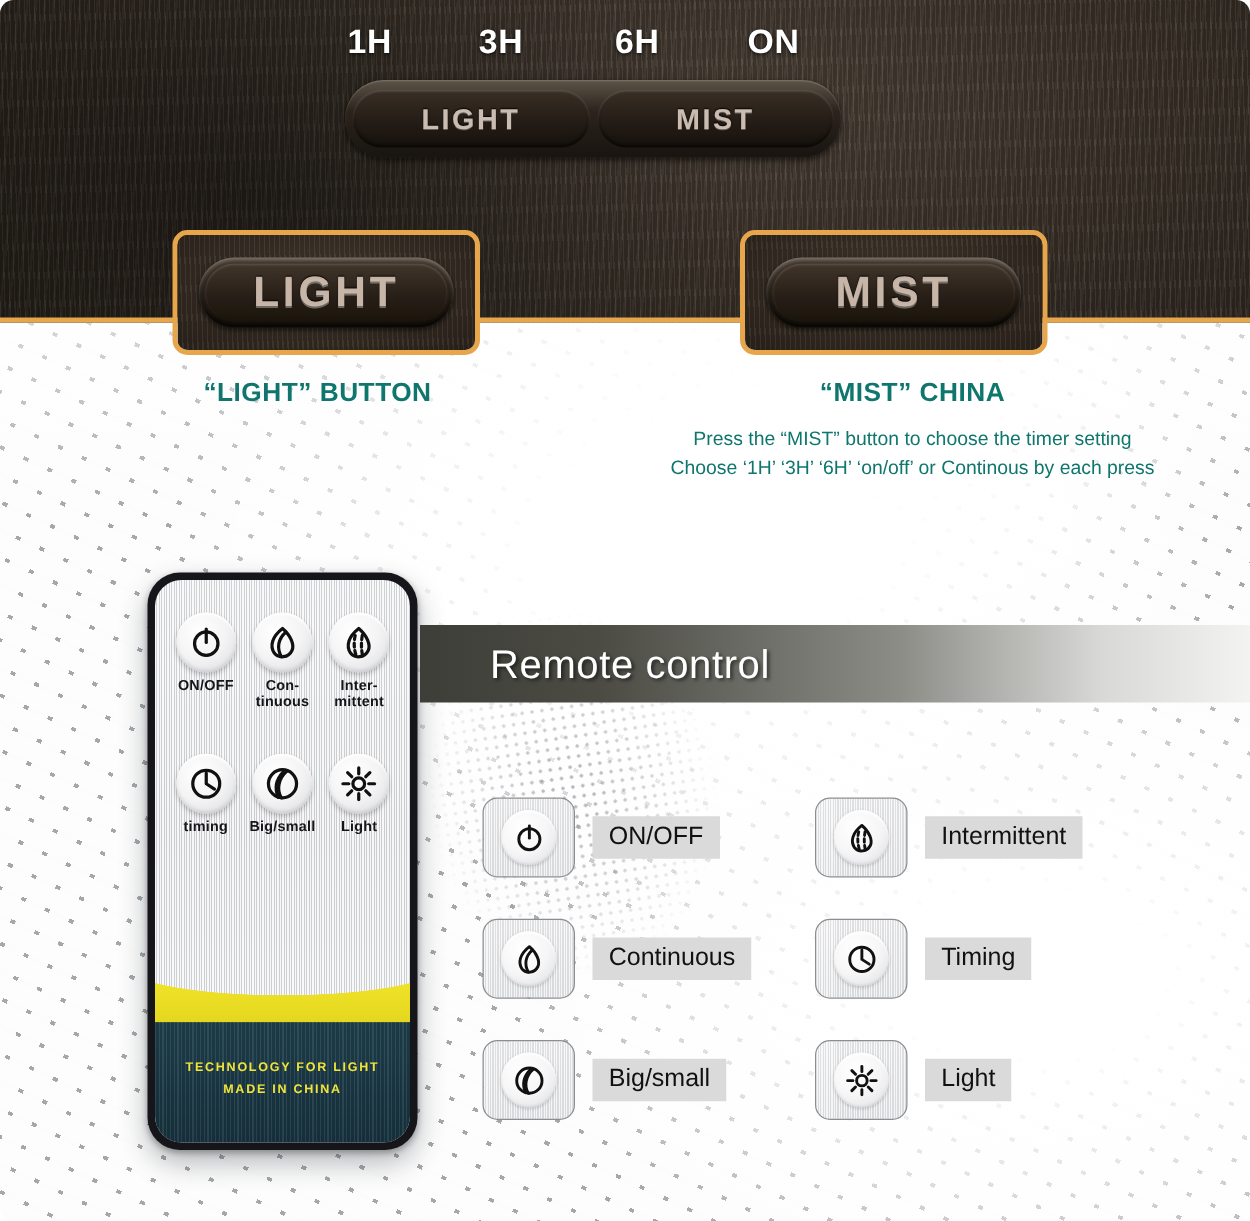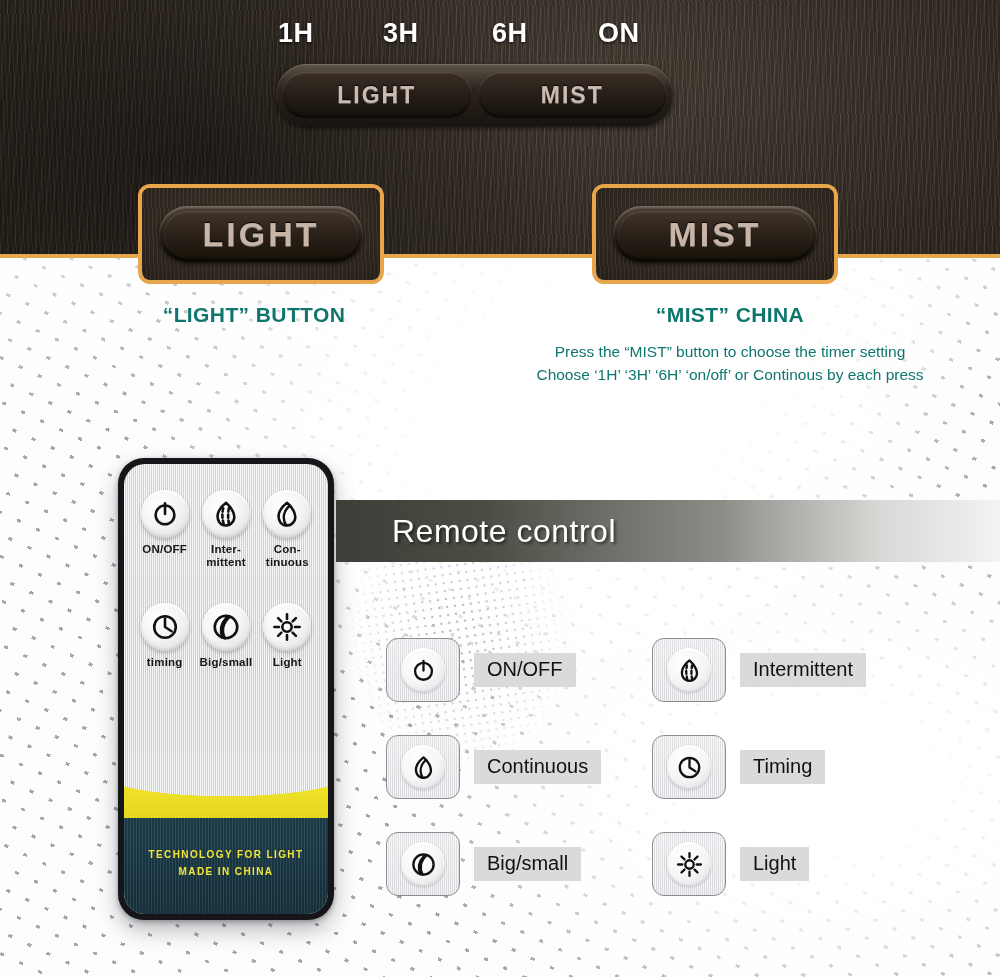--- a/index.html
+++ b/index.html
@@ -1,18 +1,18 @@
 <!DOCTYPE html>
 <html><head>
 <meta charset="utf-8">
 <style>
   html,body{margin:0;padding:0;background:#fff;}
   body{width:1000px;height:977px;font-family:"Liberation Sans",sans-serif;
        -webkit-font-smoothing:antialiased;}
-  .page{position:relative;width:1000px;height:977px;overflow:hidden;background:#fdfdfd;}
+  .page{position:relative;width:1000px;height:977px;overflow:hidden;background:#fdfdfd;border-radius:11px;}
 
   
   .dots{
     position:absolute;left:0;top:258px;width:1000px;height:719px;
     background-color:#fcfcfc;
     background-image:
       repeating-linear-gradient(115deg,
         rgba(150,152,155,.85) 0px, rgba(150,152,155,.85) 4px,
         rgba(0,0,0,0) 4px, rgba(0,0,0,0) 21px);
     -webkit-mask-image:repeating-linear-gradient(25deg,
@@ -277,38 +277,38 @@
               </span>
             </div>
             <div class="key-label">ON/OFF</div>
           </div>
 
           <div class="key-cell">
             <div class="key">
               <span>
                 <svg viewBox="0 0 64 64">
                   <path class="st" d="M32 8 C14 22 10 38 18 50 C26 60 42 58 48 46 C53 36 46 20 32 8 Z"></path>
+                  <path class="st" d="M38 14 C24 26 22 42 30 56"></path>
+                </svg>
+              </span>
+            </div>
+            <div class="key-label">Con-<br>tinuous</div>
+          </div>
+
+          <div class="key-cell">
+            <div class="key">
+              <span>
+                <svg viewBox="0 0 64 64">
+                  <path class="st" d="M32 8 C14 22 10 38 18 50 C26 60 42 58 48 46 C53 36 46 20 32 8 Z"></path>
                   <path class="st" stroke-dasharray="7 6" d="M26 20 C23 32 24 44 28 56"></path>
                   <path class="st" stroke-dasharray="7 6" d="M38 20 C36 32 36 44 39 56"></path>
                 </svg>
               </span>
             </div>
             <div class="key-label">Inter-<br>mittent</div>
-          </div>
-
-          <div class="key-cell">
-            <div class="key">
-              <span>
-                <svg viewBox="0 0 64 64">
-                  <path class="st" d="M32 8 C14 22 10 38 18 50 C26 60 42 58 48 46 C53 36 46 20 32 8 Z"></path>
-                  <path class="st" d="M38 14 C24 26 22 42 30 56"></path>
-                </svg>
-              </span>
-            </div>
-            <div class="key-label">Con-<br>tinuous</div>
           </div>
 
         </div>
 
         <div class="key-row" style="margin-top:34px">
 
           <div class="key-cell">
             <div class="key">
               <span>
                 <svg viewBox="0 0 64 64">

